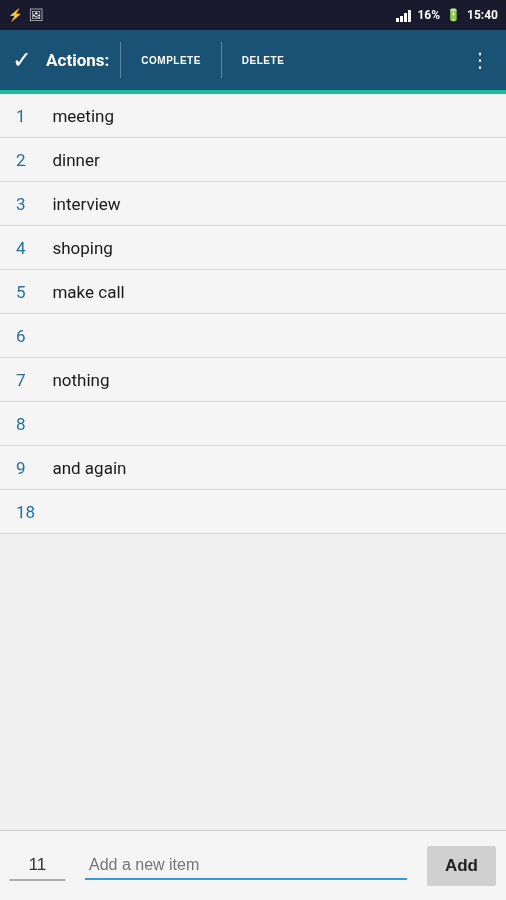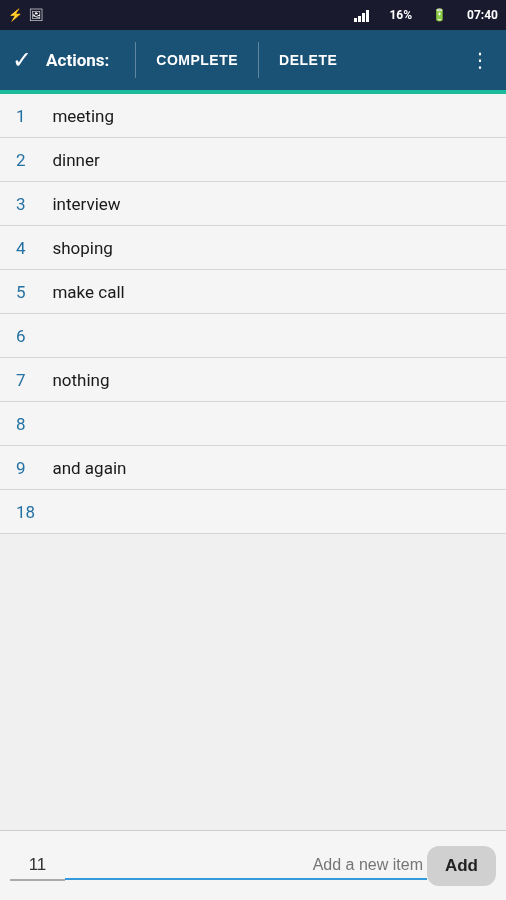--- a/index.html
+++ b/index.html
@@ -32,21 +32,21 @@
 
     .status-left {
       display: flex;
       align-items: center;
       gap: 4px;
     }
 
     .status-right {
       display: flex;
       align-items: center;
-      gap: 20px;
+      gap: 6px;
       font-size: 12px;
       font-weight: bold;
     }
 
     .usb-icon, .img-icon {
       width: 16px;
       height: 16px;
       display: inline-flex;
       align-items: center;
       justify-content: center;
@@ -66,32 +66,32 @@
     .check-icon {
       color: white;
       font-size: 24px;
       margin-right: 4px;
     }
 
     .actions-label {
       color: white;
       font-size: 17px;
       font-weight: bold;
-      margin-right: 16px;
+      margin-right: 1px;
     }
 
     .divider-v {
       width: 1px;
       height: 36px;
       background: rgba(255,255,255,0.3);
     }
 
     .action-btn {
       color: white;
-      font-size: 14px;
+      font-size: 10px;
       font-weight: bold;
       background: none;
       border: none;
       cursor: pointer;
       padding: 0 10px;
       letter-spacing: 0.5px;
     }
 
     .more-icon {
       margin-left: auto;
@@ -141,21 +141,21 @@
     .bottom-area {
       position: absolute;
       bottom: 0;
       width: 100%;
       height: 70px;
       background: #f5f5f5;
       display: flex;
       align-items: center;
       padding: 8px 10px;
       border-top: 1px solid #ccc;
-      gap: 0;
+      gap: 20px;
     }
 
     .item-number-input {
       width: 55px;
       font-size: 17px;
       color: #333;
       border: none;
       border-bottom: 2px solid #aaa;
       background: transparent;
       padding: 4px 4px;
@@ -163,32 +163,31 @@
     }
 
     .new-item-input {
       flex: 1;
       font-size: 16px;
       color: #8b5cf6;
       border: none;
       border-bottom: 2px solid #3498db;
       background: transparent;
       padding: 4px 4px;
-      text-align: right;
     }
 
     .add-btn {
       background: #d0d0d0;
       border: none;
       color: #222;
       font-size: 17px;
       font-weight: bold;
       padding: 10px 18px;
       cursor: pointer;
-      border-radius: 12px;
+      border-radius: 2px;
     }
 
     
     .signal-bars {
       display: inline-flex;
       align-items: flex-end;
       gap: 1px;
       height: 14px;
     }
     .signal-bars span {
@@ -207,21 +206,21 @@
   </div>
   <div class="status-right">
     <div class="signal-bars">
       <span style="height:4px;"></span>
       <span style="height:6px;"></span>
       <span style="height:9px;"></span>
       <span style="height:12px;"></span>
     </div>
     <span>16%</span>
     <span>🔋</span>
-    <span>07:40</span>
+    <span>15:40</span>
   </div>
 </div>
 
 <div class="action-bar">
   <span class="check-icon">✓</span>
   <span class="actions-label">Actions:</span>
   <div class="divider-v"></div>
   <button class="action-btn">COMPLETE</button>
   <div class="divider-v"></div>
   <button class="action-btn">DELETE</button>

